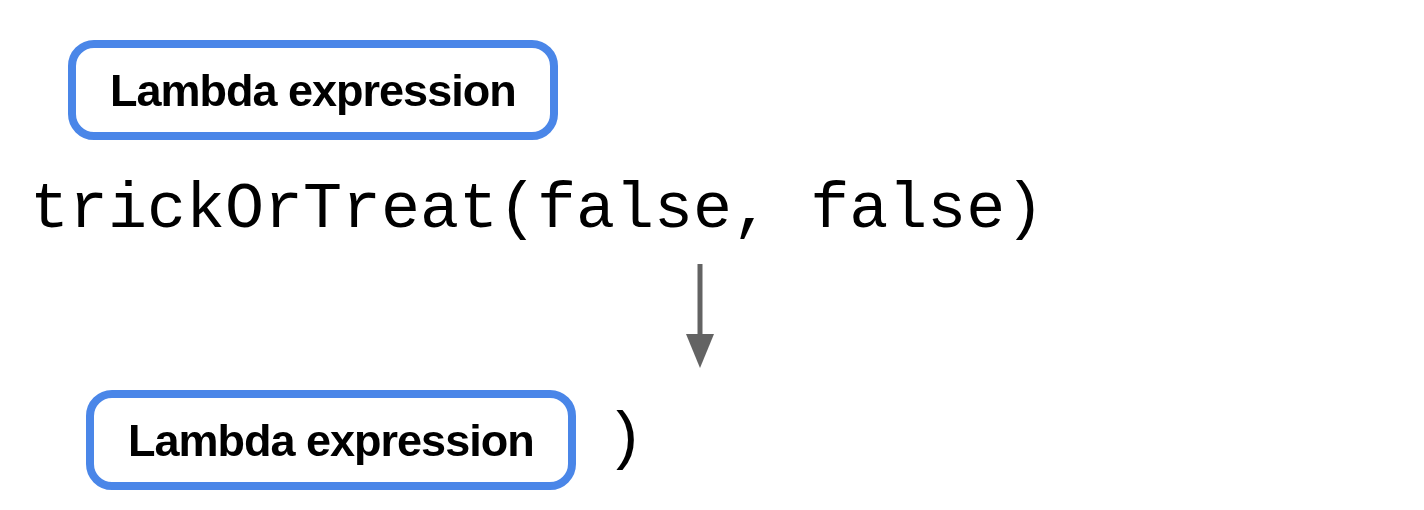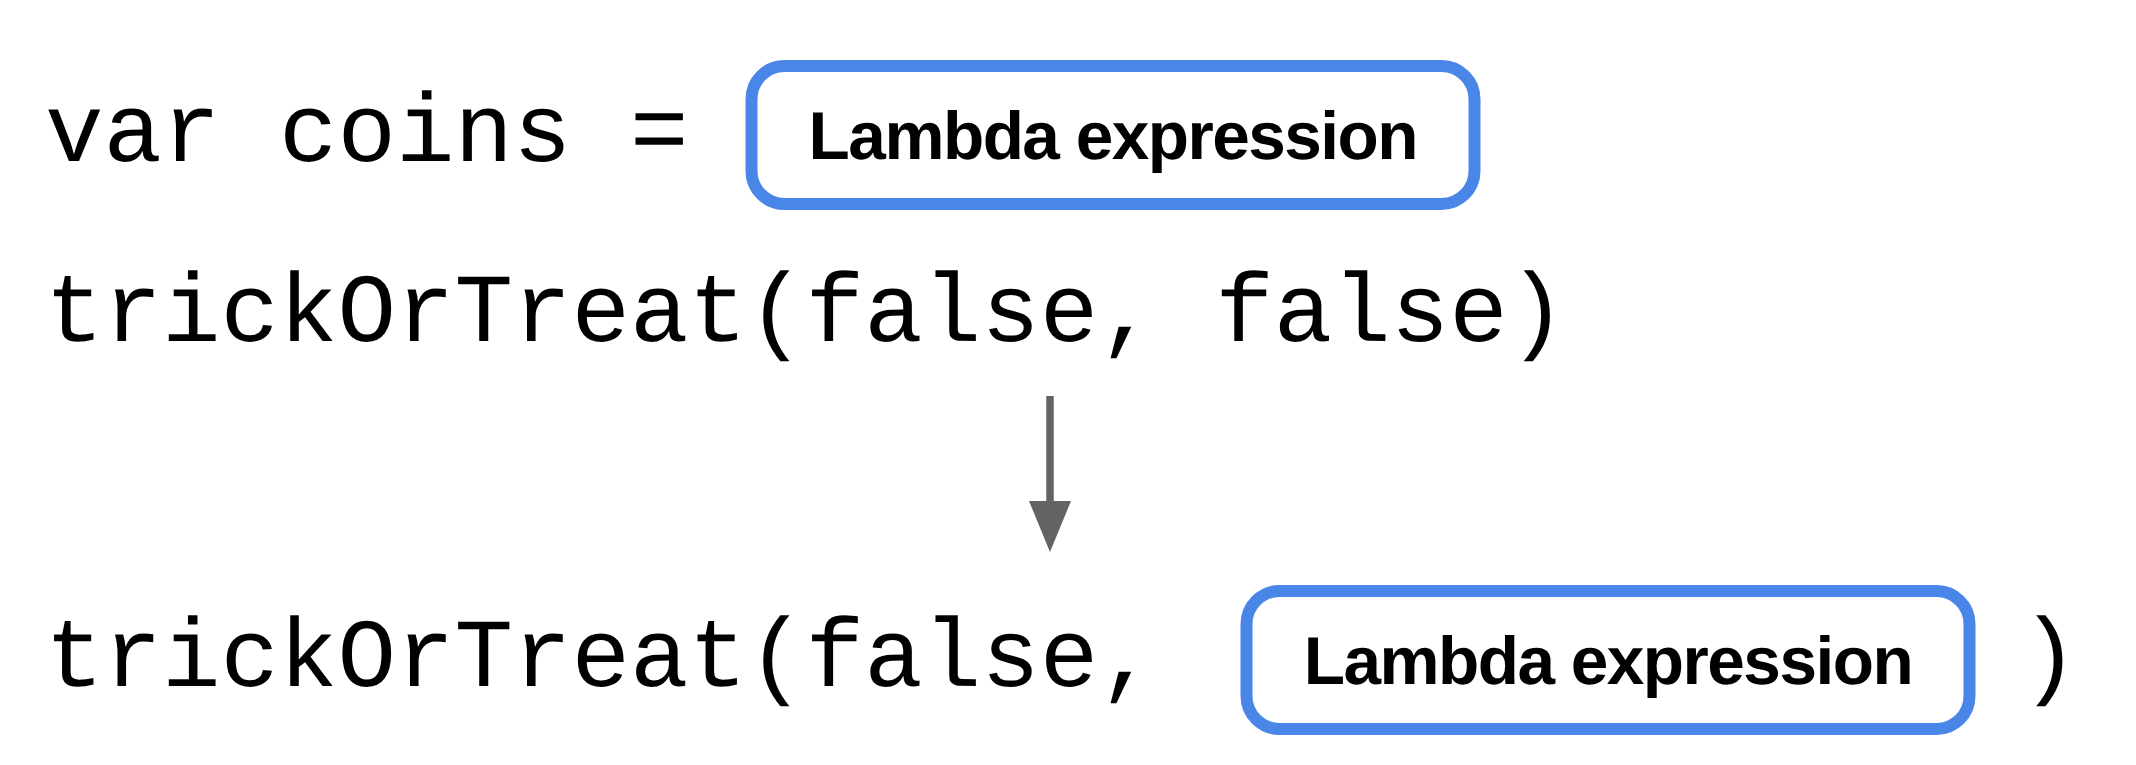--- a/index.html
+++ b/index.html
@@ -63,38 +63,36 @@
   #row-call-after { top: 390px; }
   #row-call-after .pill { margin-left: 56px; }
   #row-call-after .code-after { margin-left: 30px; }
 </style>
 </head>
 <body>
 
 <div id="canvas">
 
   <div class="row" id="row-assignment">
-    <span class="code">var coins =</span>
     <div class="pill">
       <span class="pill-label">Lambda expression</span>
     </div>
   </div>
 
   <div class="row" id="row-call-before">
     <span class="code">trickOrTreat(false, false)</span>
   </div>
 
   <div id="arrow-wrap">
     <svg width="32" height="108" viewBox="0 0 32 108">
       <line x1="16" y1="2" x2="16" y2="76" stroke-width="5" stroke="#636363"></line>
       <polygon points="2,72 30,72 16,106" fill="#636363"></polygon>
     </svg>
   </div>
 
   <div class="row" id="row-call-after">
-    <span class="code">trickOrTreat(false,</span>
     <div class="pill">
       <span class="pill-label">Lambda expression</span>
     </div>
     <span class="code code-after">)</span>
   </div>
 
 </div>
 
 </body></html>

